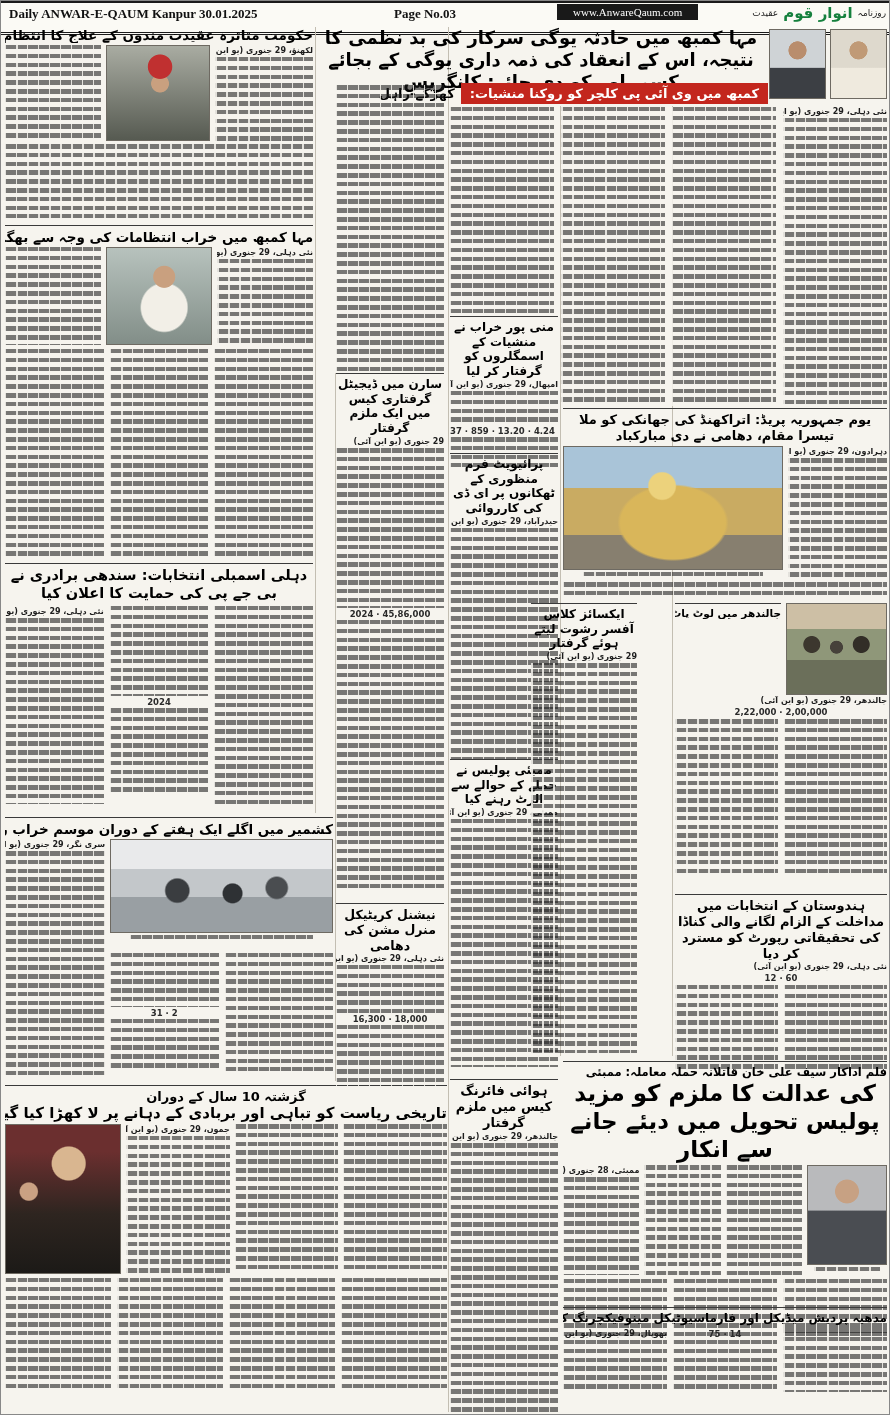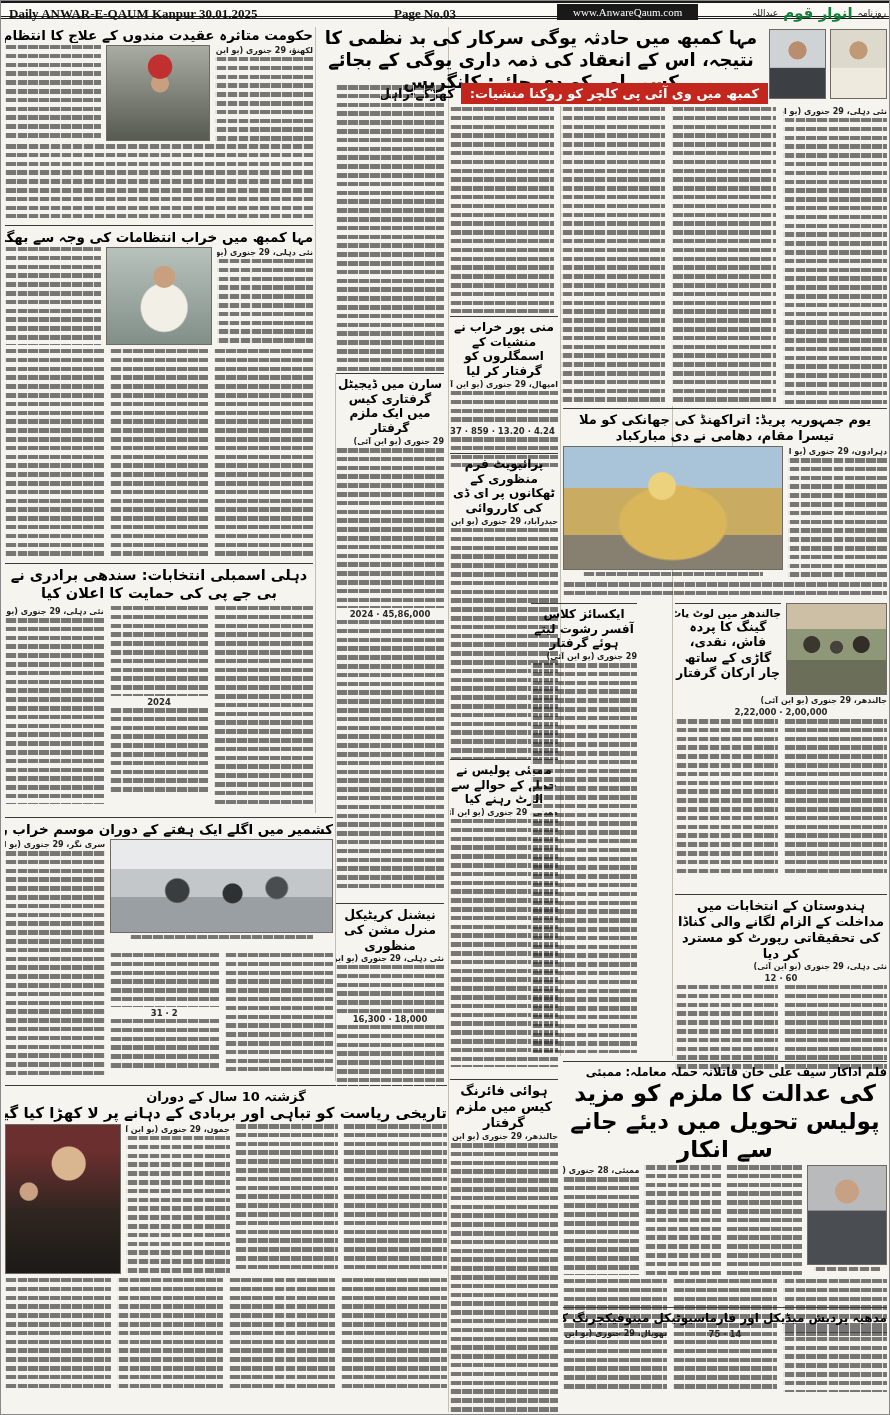--- a/index.html
+++ b/index.html
@@ -1,20 +1,20 @@
 <!DOCTYPE html>
 <html><head>
 <meta charset="utf-8">
 <style>
   *{margin:0;padding:0;box-sizing:border-box}
   html,body{background:#9a968e}
   body{font-family:"DejaVu Sans",sans-serif;color:#111}
   #page{position:relative;width:890px;height:1415px;margin:0 auto;background:#f6f4ee;overflow:hidden;border:1px solid #888}
   
-  .masthead{position:absolute;left:0;top:0;width:890px;height:18px;background:#fbfaf5;border-top:2px solid #1a1a1a;border-bottom:3px double #1a1a1a}
+  .masthead{position:absolute;left:0;top:0;width:890px;height:34px;background:#fbfaf5;border-top:2px solid #1a1a1a;border-bottom:3px double #1a1a1a}
   .mh-left{position:absolute;left:8px;top:3px;font-family:"Liberation Serif",serif;font-weight:bold;font-size:13px;white-space:nowrap}
   .mh-page{position:absolute;left:393px;top:3px;font-family:"Liberation Serif",serif;font-weight:bold;font-size:13px;white-space:nowrap}
   .mh-site{position:absolute;left:556px;top:1px;background:#191919;color:#fff;font-family:"Liberation Serif",serif;font-size:11px;padding:2px 16px;white-space:nowrap}
   .mh-name{position:absolute;right:5px;top:1px;direction:rtl;display:flex;align-items:center;gap:5px}
   .mh-small{font-size:9px;color:#222;white-space:nowrap}
   .mh-paper{color:#15803d;font-weight:bold;font-size:15px;white-space:nowrap}
   
   .art{position:absolute}
   .rule-top{border-top:1.5px solid #3a3a3a;padding-top:3px}
   .hl{font-weight:bold;color:#000;direction:rtl;text-align:center;line-height:1.22}
@@ -42,21 +42,21 @@
 
 <div id="page">
 
   <header class="masthead">
     <span class="mh-left">Daily ANWAR-E-QAUM Kanpur  30.01.2025</span>
     <span class="mh-page">Page No.03</span>
     <span class="mh-site">www.AnwareQaum.com</span>
     <span class="mh-name">
       <span class="mh-small">روزنامہ</span>
       <span class="mh-paper">انوار قوم</span>
-      <span class="mh-small">عبداللہ</span>
+      <span class="mh-small">عقیدت</span>
     </span>
   </header>
 
   <div class="vr" style="left:314px;top:26px;height:786px"></div>
   <div class="vr" style="left:334px;top:372px;height:708px"></div>
   <div class="vr" style="left:447px;top:26px;height:1385px"></div>
   <div class="vr" style="left:559px;top:105px;height:950px"></div>
   <div class="vr" style="left:671px;top:105px;height:950px"></div>
 
   <section class="art" style="left:4px;top:26px;width:308px">
@@ -184,21 +184,21 @@
 
   <section class="art" style="left:335px;top:372px;width:108px">
     <h2 class="hl rule-top" style="font-size:12px">سارن میں ڈیجیٹل گرفتاری کیس میں ایک ملزم گرفتار</h2>
     <span class="dl">29 جنوری (یو این آئی)</span>
     <div class="sim" style="height:160px"></div>
     <div class="nums">2024 · 45,86,000</div>
     <div class="sim" style="height:270px"></div>
   </section>
 
   <section class="art" style="left:335px;top:902px;width:108px">
-    <h2 class="hl rule-top" style="font-size:12.5px">نیشنل کریٹیکل منرل مشن کی منظوری</h2>
+    <h2 class="hl rule-top" style="font-size:12.5px">نیشنل کریٹیکل منرل مشن کی دھامی</h2>
     <span class="dl">نئی دہلی، 29 جنوری (یو این آئی)</span>
     <div class="sim" style="height:48px"></div>
     <div class="nums">16,300 · 18,000</div>
     <div class="sim" style="height:62px"></div>
   </section>
 
   <section class="art" style="left:449px;top:315px;width:108px">
     <h2 class="hl rule-top" style="font-size:12px">منی پور خراب نے منشیات کے اسمگلروں کو گرفتار کر لیا</h2>
     <span class="dl">امپھال، 29 جنوری (یو این آئی)</span>
     <div class="sim" style="height:34px"></div>
@@ -245,21 +245,20 @@
   <section class="art" style="left:530px;top:602px;width:106px">
     <h2 class="hl rule-top" style="font-size:12px">ایکسائز کلاس آفسر رشوت لیتے ہوئے گرفتار</h2>
     <span class="dl">29 جنوری (یو این آئی)</span>
     <div class="sim" style="height:390px"></div>
   </section>
 
   <section class="art" style="left:674px;top:602px;width:212px">
     <div class="row" style="margin-top:0">
       <div style="width:106px;min-width:0">
         <div class="kicker rule-top" style="font-size:10.5px;white-space:nowrap;overflow:hidden">جالندھر میں لوٹ پاٹ کرنے والے</div>
-        <h2 class="hl" style="font-size:12.5px">گینگ کا پردہ فاش، نقدی، گاڑی کے ساتھ چار ارکان گرفتار</h2>
       </div>
       <div class="photo" style="flex:1;height:92px;background:
         radial-gradient(circle at 25% 45%, #3c372e 0 9%, transparent 10%),
         radial-gradient(circle at 50% 48%, #46413a 0 9%, transparent 10%),
         radial-gradient(circle at 75% 45%, #322e27 0 9%, transparent 10%),
         linear-gradient(180deg,#cdbfa5 0 28%, #8f9779 28% 62%, #6b6f5a 62%)"></div>
     </div>
     <span class="dl">جالندھر، 29 جنوری (یو این آئی)</span>
     <div class="nums">2,22,000 · 2,00,000</div>
     <div class="cols" style="margin-top:2px">

